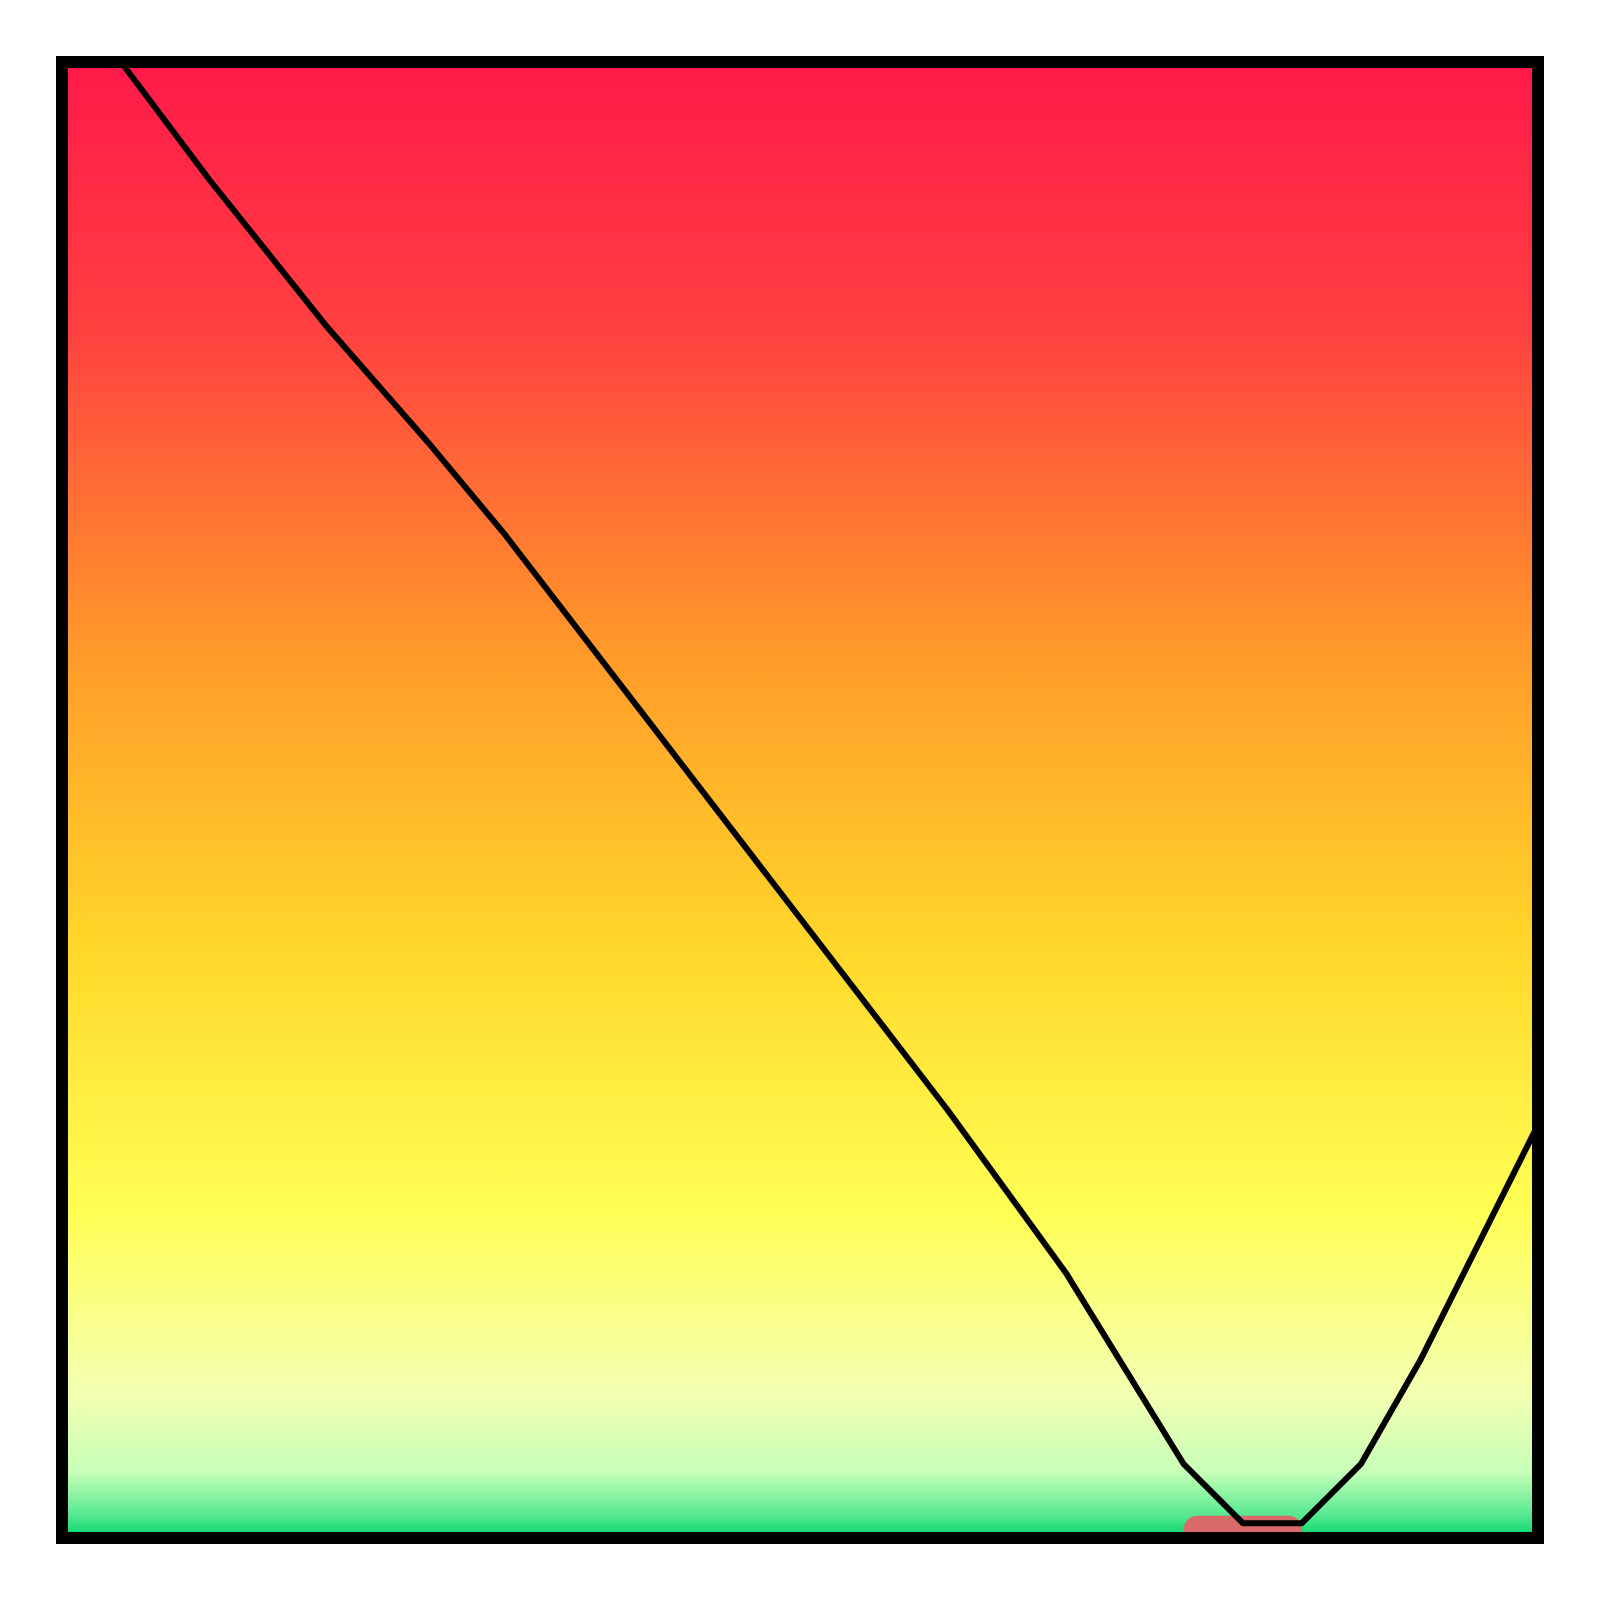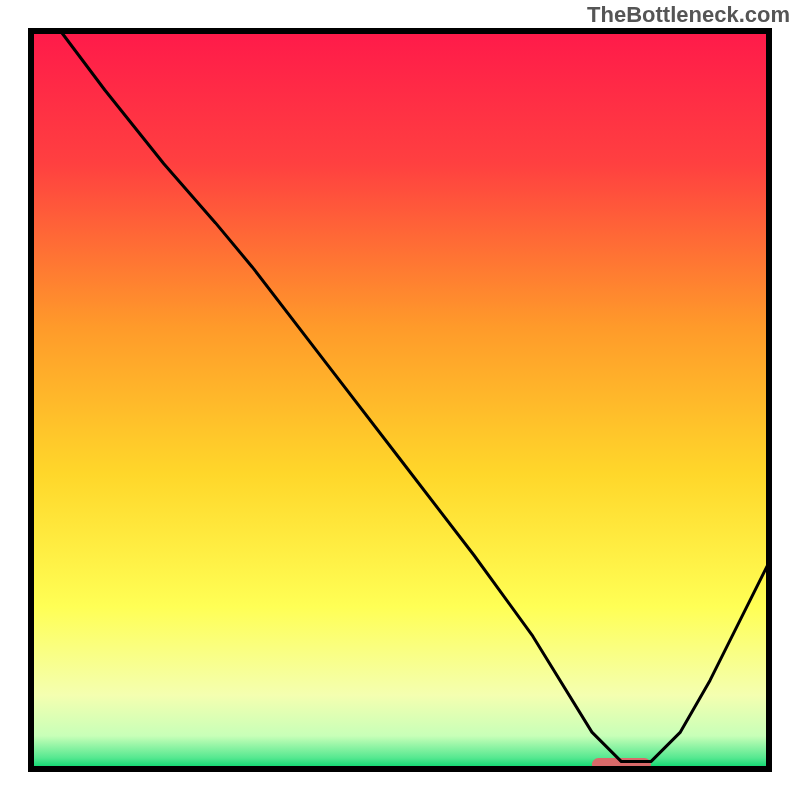--- a/index.html
+++ b/index.html
@@ -25,21 +25,20 @@
     letter-spacing: 0px;
   }
   svg {
     display: block;
   }
 </style>
 </head>
 <body>
 <div class="container">
 
-<div class="watermark">TheBottleneck.com</div>
 
 <svg id="chart-svg" width="800" height="800" viewBox="0 0 800 800">
       <defs>
         <linearGradient id="bg-grad" x1="0" y1="0" x2="0" y2="1">
           <stop offset="0%" stop-color="#ff1a4a"></stop>
           <stop offset="18%" stop-color="#ff4040"></stop>
           <stop offset="40%" stop-color="#ff9a2a"></stop>
           <stop offset="60%" stop-color="#ffd72a"></stop>
           <stop offset="78%" stop-color="#ffff55"></stop>
           <stop offset="90%" stop-color="#f4ffb0"></stop>

